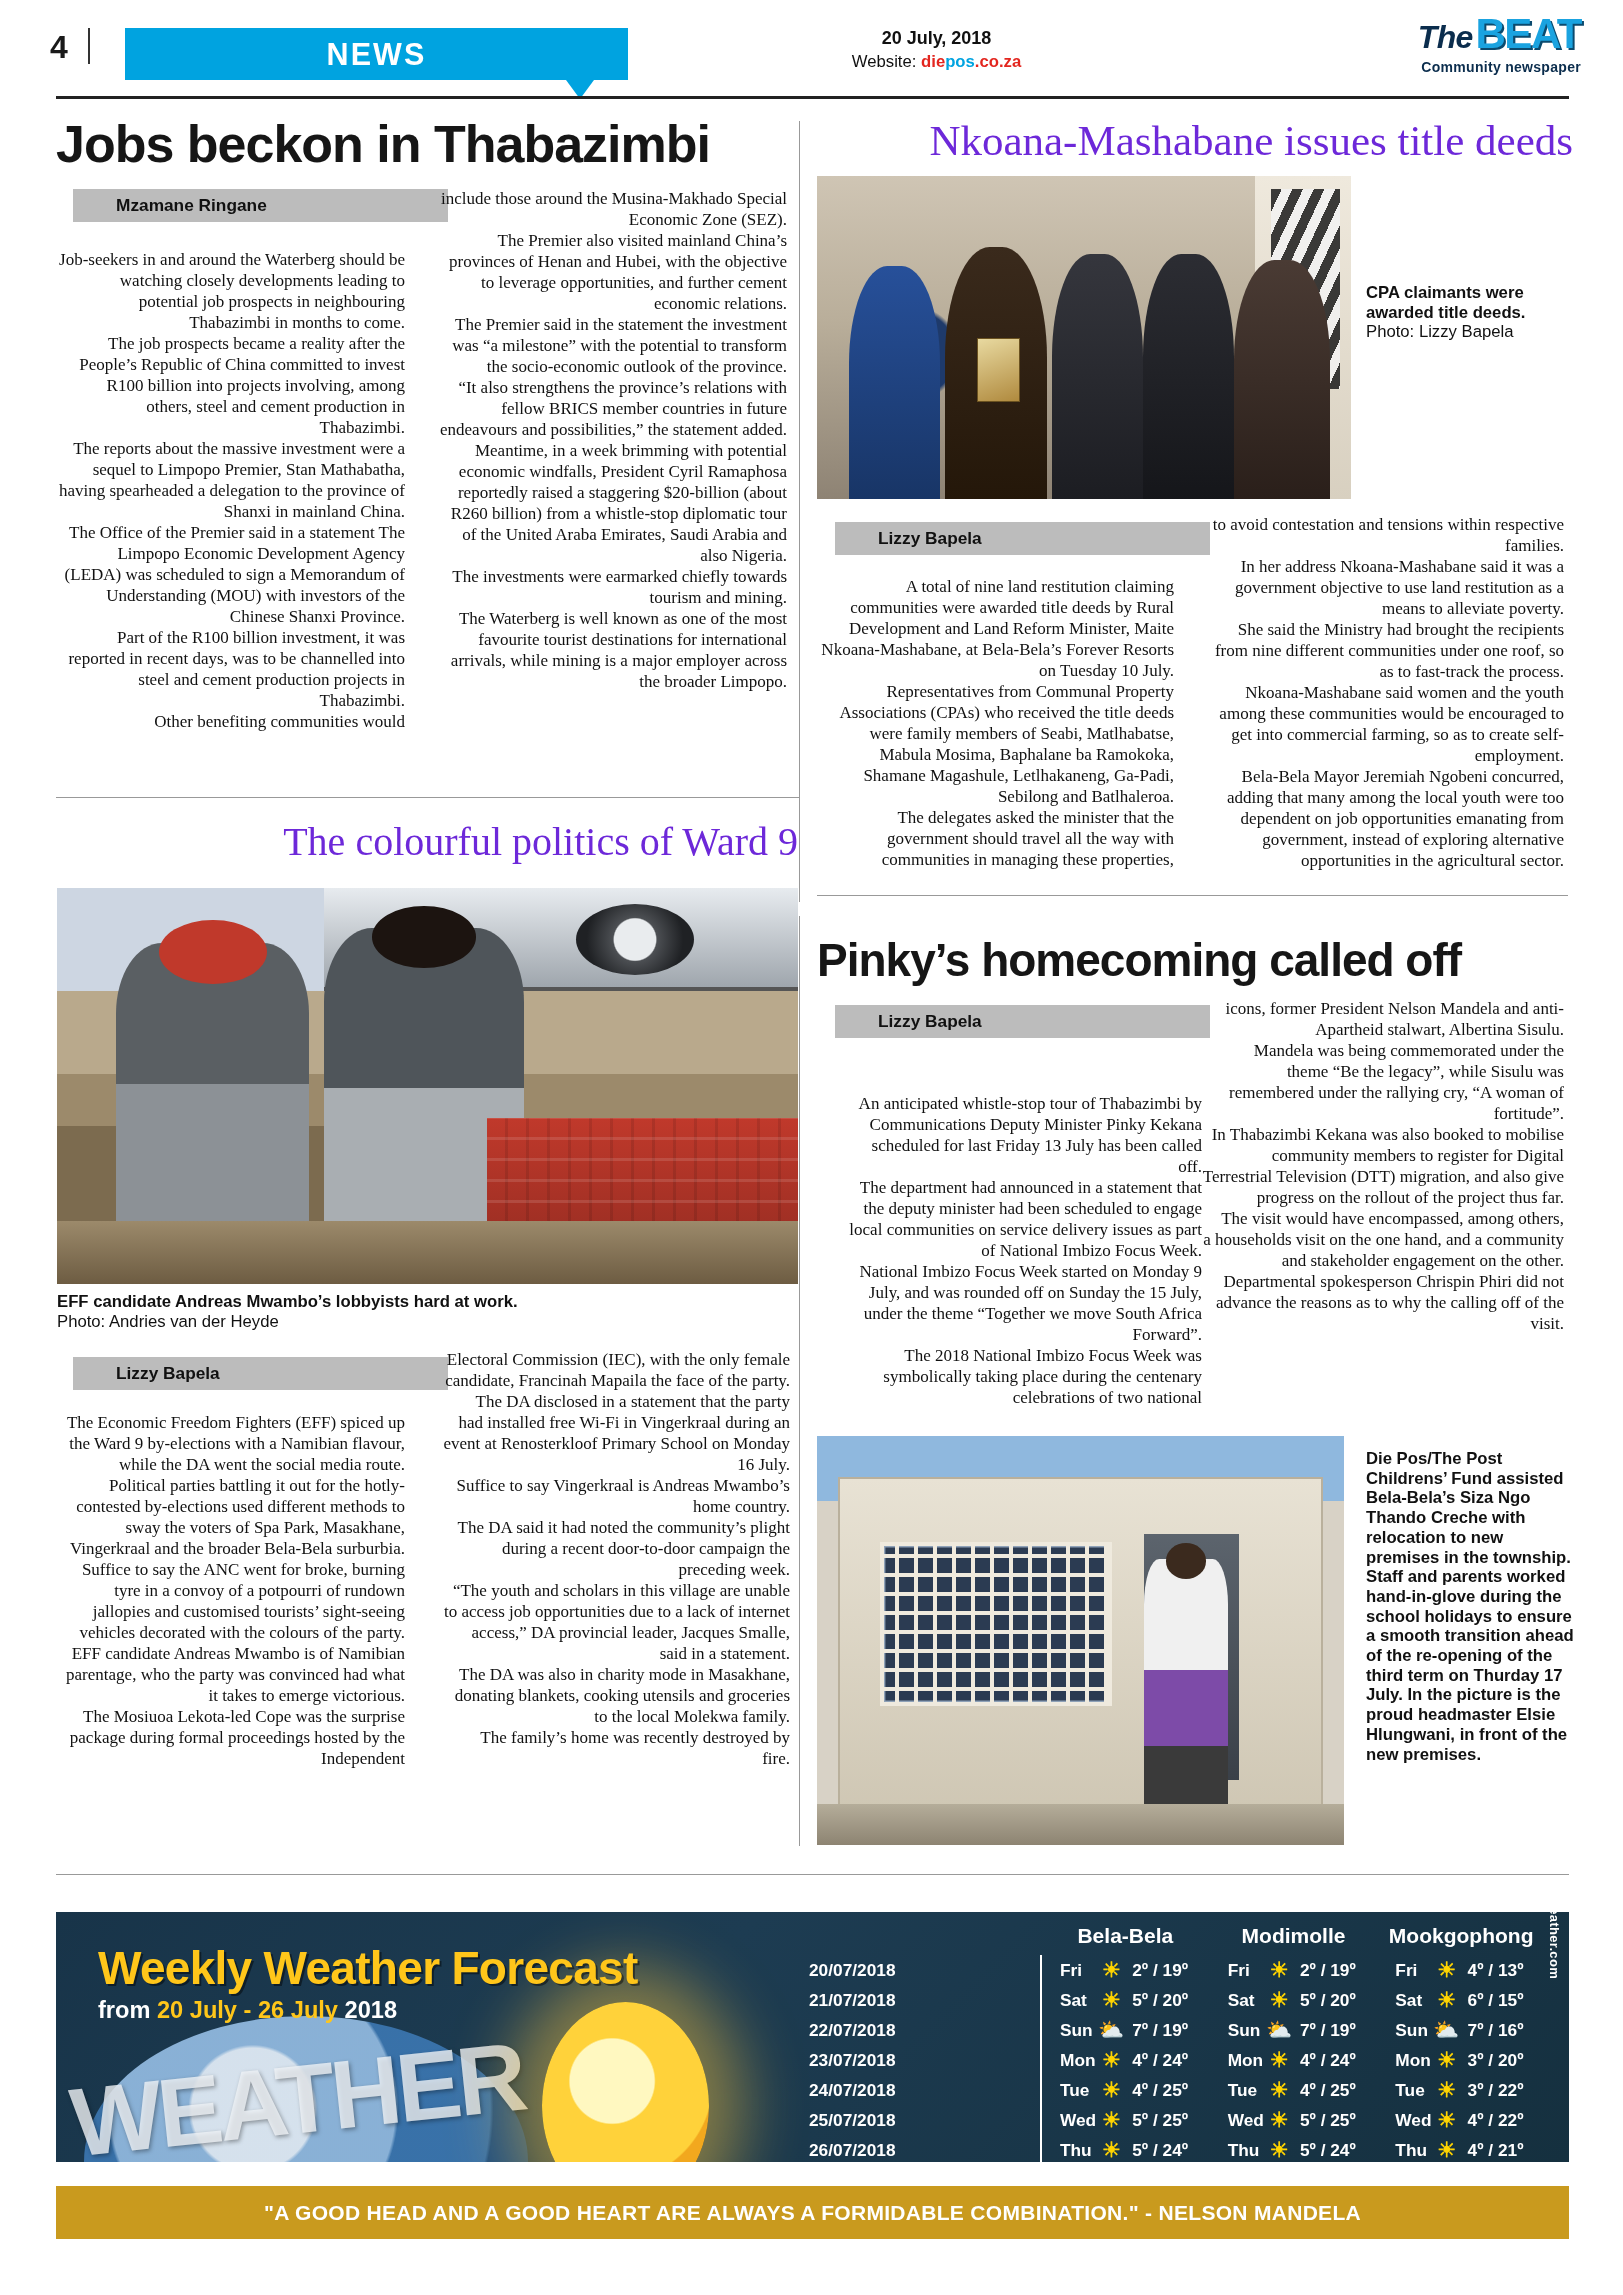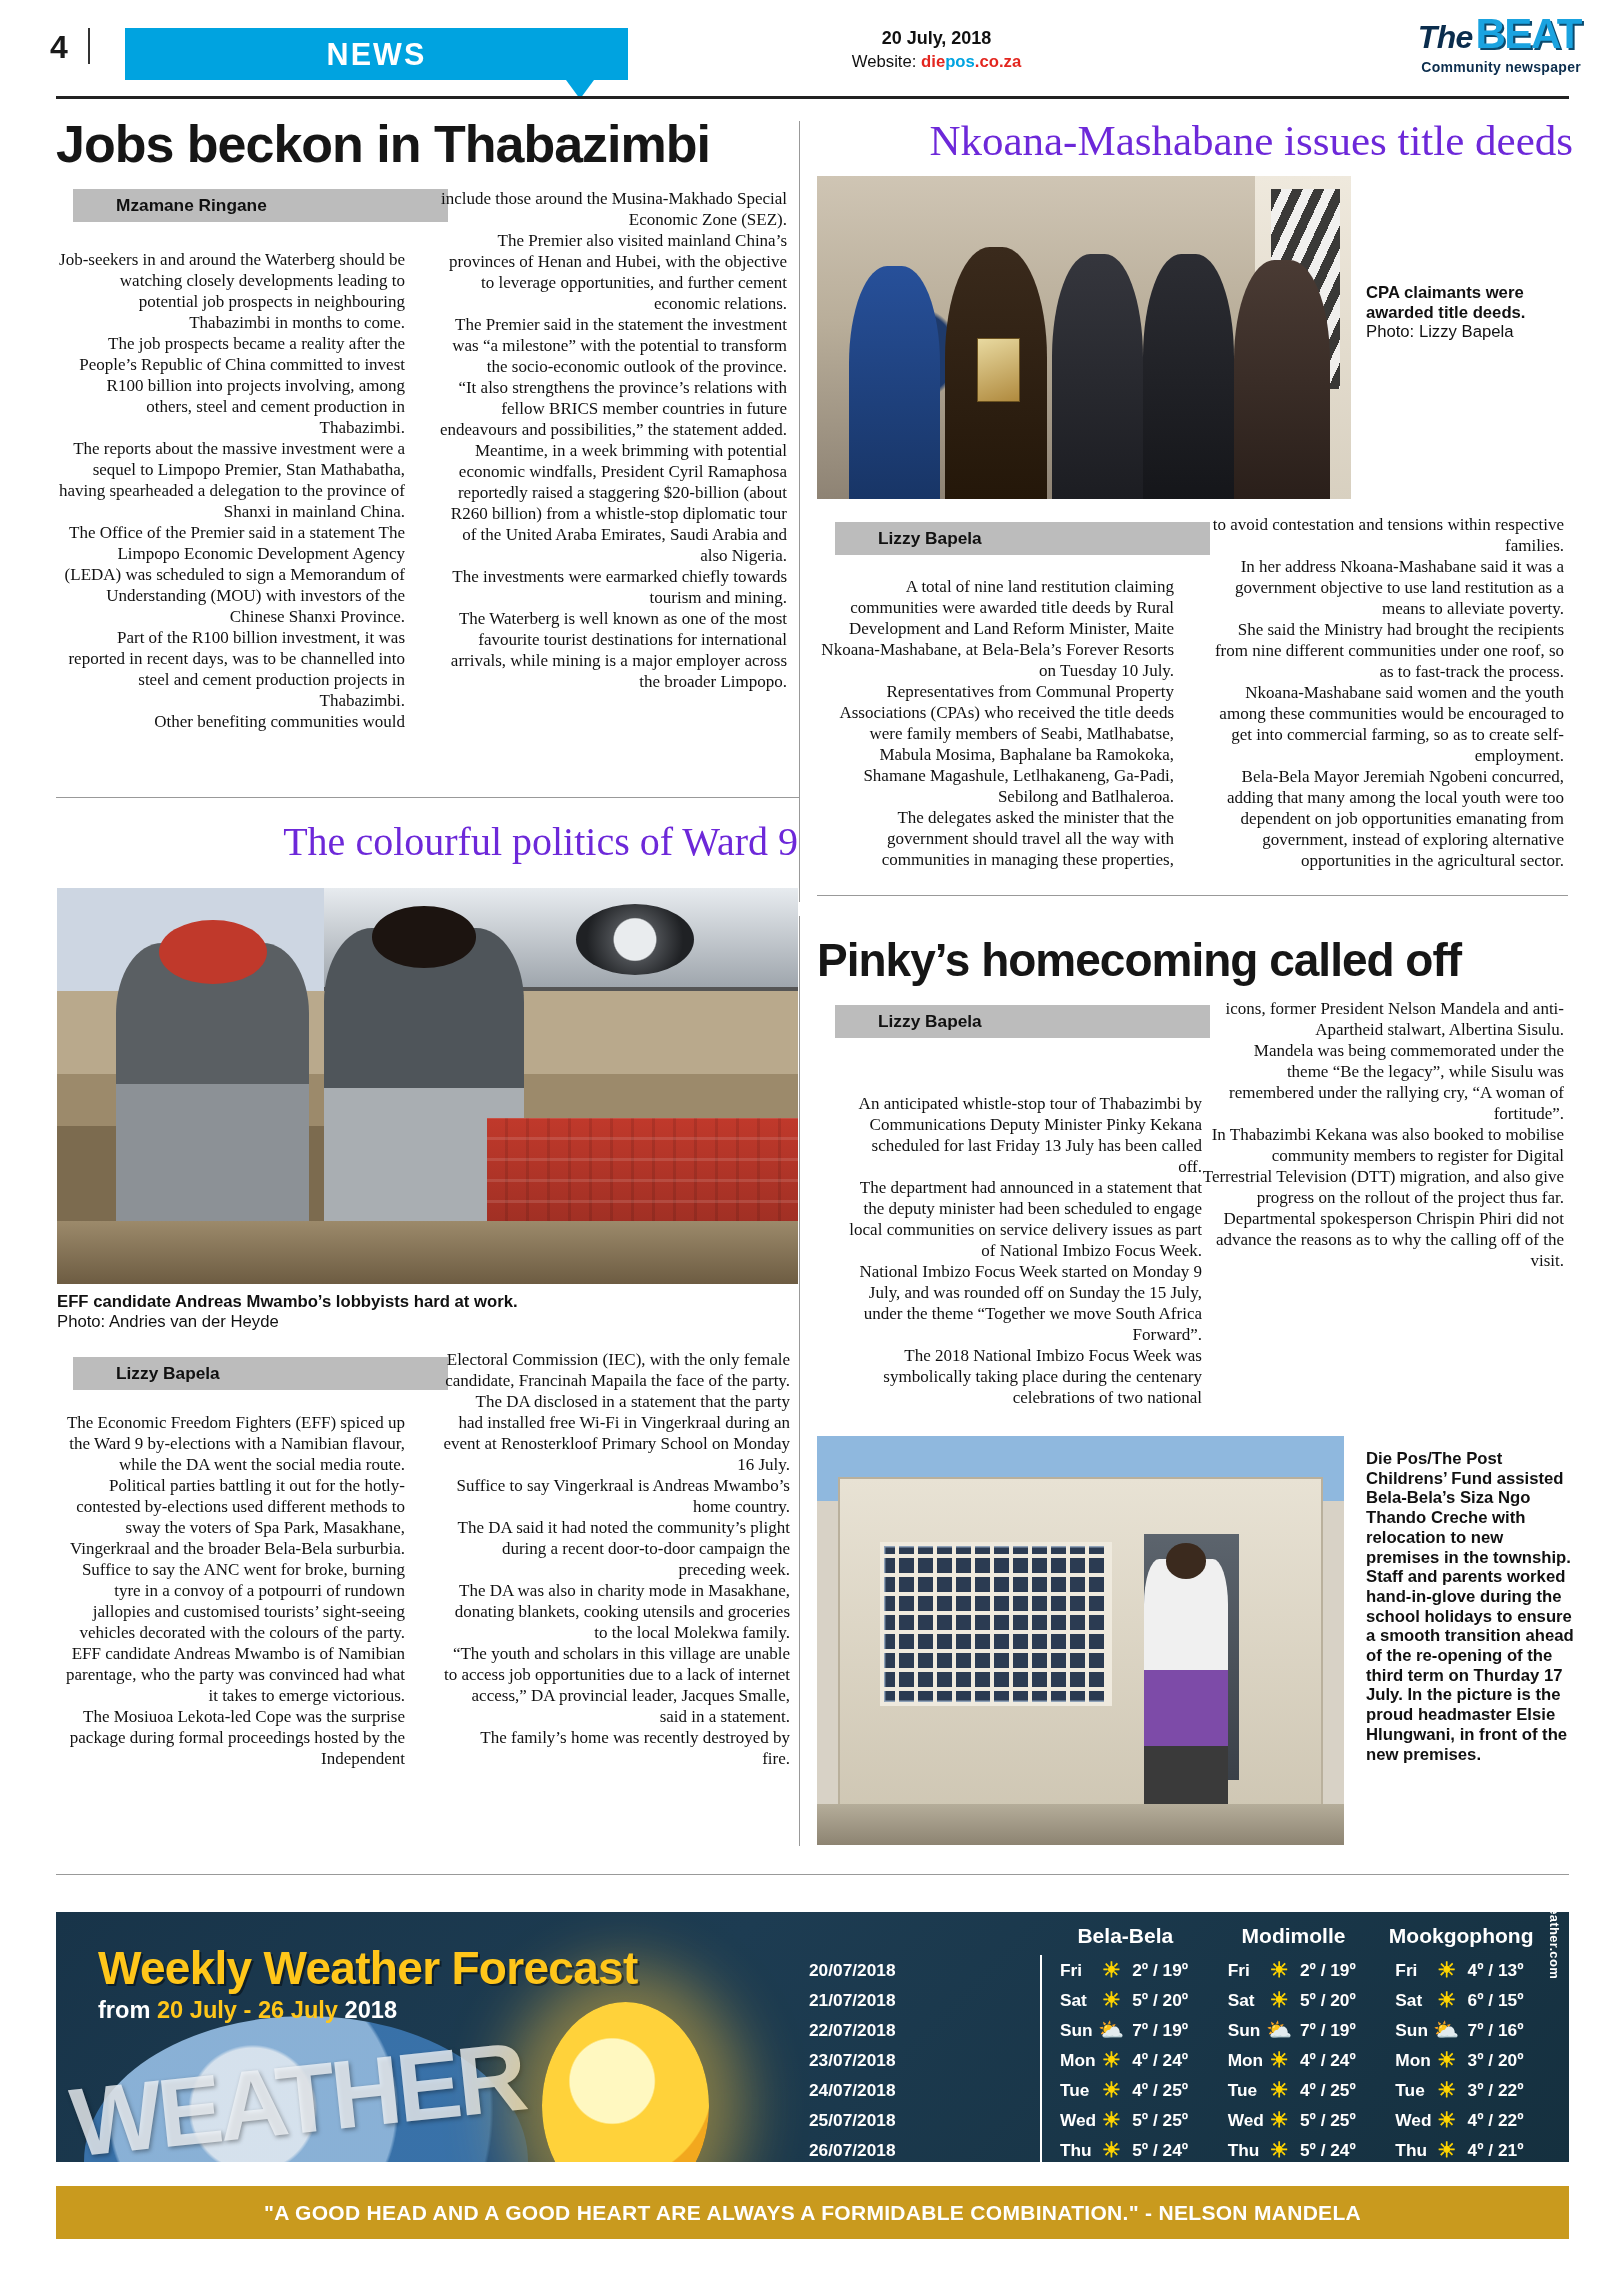--- a/index.html
+++ b/index.html
@@ -355,22 +355,22 @@
     <p class="ind">Suffice to say the ANC went for broke, burning tyre in a convoy of a potpourri of rundown jallopies and customised tourists’ sight-seeing vehicles decorated with the colours of the party.</p>
     <p class="ind">EFF candidate Andreas Mwambo is of Namibian parentage, who the party was convinced had what it takes to emerge victorious.</p>
     <p class="ind">The Mosiuoa Lekota-led Cope was the surprise package during formal proceedings hosted by the Independent</p>
   </div>
 
   <div class="body-col" style="position:absolute;left:440px;top:1350px;width:350px;">
     <p>Electoral Commission (IEC), with the only female candidate, Francinah Mapaila the face of the party.</p>
     <p class="ind">The DA disclosed in a statement that the party had installed free Wi-Fi in Vingerkraal during an event at Renosterkloof Primary School on Monday 16 July.</p>
     <p class="ind">Suffice to say Vingerkraal is Andreas Mwambo’s home country.</p>
     <p class="ind">The DA said it had noted the community’s plight during a recent door-to-door campaign the preceding week.</p>
+    <p class="ind">“The youth and scholars in this village are unable to access job opportunities due to a lack of internet access,” DA provincial leader, Jacques Smalle, said in a statement.</p>
     <p class="ind">The DA was also in charity mode in Masakhane, donating blankets, cooking utensils and groceries to the local Molekwa family.</p>
-    <p class="ind">“The youth and scholars in this village are unable to access job opportunities due to a lack of internet access,” DA provincial leader, Jacques Smalle, said in a statement.</p>
     <p class="ind">The family’s home was recently destroyed by fire.</p>
   </div>
 
   <div class="vrule" style="left:799px;top:916px;height:930px;"></div>
 
   <div style="position:absolute;left:817px;top:937px;width:756px;">
     <div class="hl-impact" style="font-size:46px;">Pinky’s homecoming called off</div>
   </div>
 
   <div class="byline" style="position:absolute;left:835px;top:1005px;width:375px;">Lizzy Bapela</div>
@@ -379,20 +379,21 @@
     <p>An anticipated whistle-stop tour of Thabazimbi by Communications Deputy Minister Pinky Kekana scheduled for last Friday 13 July has been called off.</p>
     <p class="ind">The department had announced in a statement that the deputy minister had been scheduled to engage local communities on service delivery issues as part of National Imbizo Focus Week.</p>
     <p class="ind">National Imbizo Focus Week started on Monday 9 July, and was rounded off on Sunday the 15 July, under the theme “Together we move South Africa Forward”.</p>
     <p class="ind">The 2018 National Imbizo Focus Week was symbolically taking place during the centenary celebrations of two national</p>
   </div>
 
   <div class="body-col" style="position:absolute;left:1200px;top:999px;width:364px;">
     <p>icons, former President Nelson Mandela and anti-Apartheid stalwart, Albertina Sisulu.</p>
     <p class="ind">Mandela was being commemorated under the theme “Be the legacy”, while Sisulu was remembered under the rallying cry, “A woman of fortitude”.</p>
     <p class="ind">In Thabazimbi Kekana was also booked to mobilise community members to register for Digital Terrestrial Television (DTT) migration, and also give progress on the rollout of the project thus far.</p>
+    <p class="ind">The visit would have encompassed, among others, a households visit on the one hand, and a community and stakeholder engagement on the other.</p>
     <p class="ind">Departmental spokesperson Chrispin Phiri did not advance the reasons as to why the calling off of the visit.</p>
   </div>
 
   <div class="photo ph3" style="left:817px;top:1436px;width:527px;height:409px;">
     <div class="bldg"></div>
       <div class="win"></div>
       <div class="winbars"></div>
     <div class="door"></div>
       <div class="person">
         <div class="head"></div>

